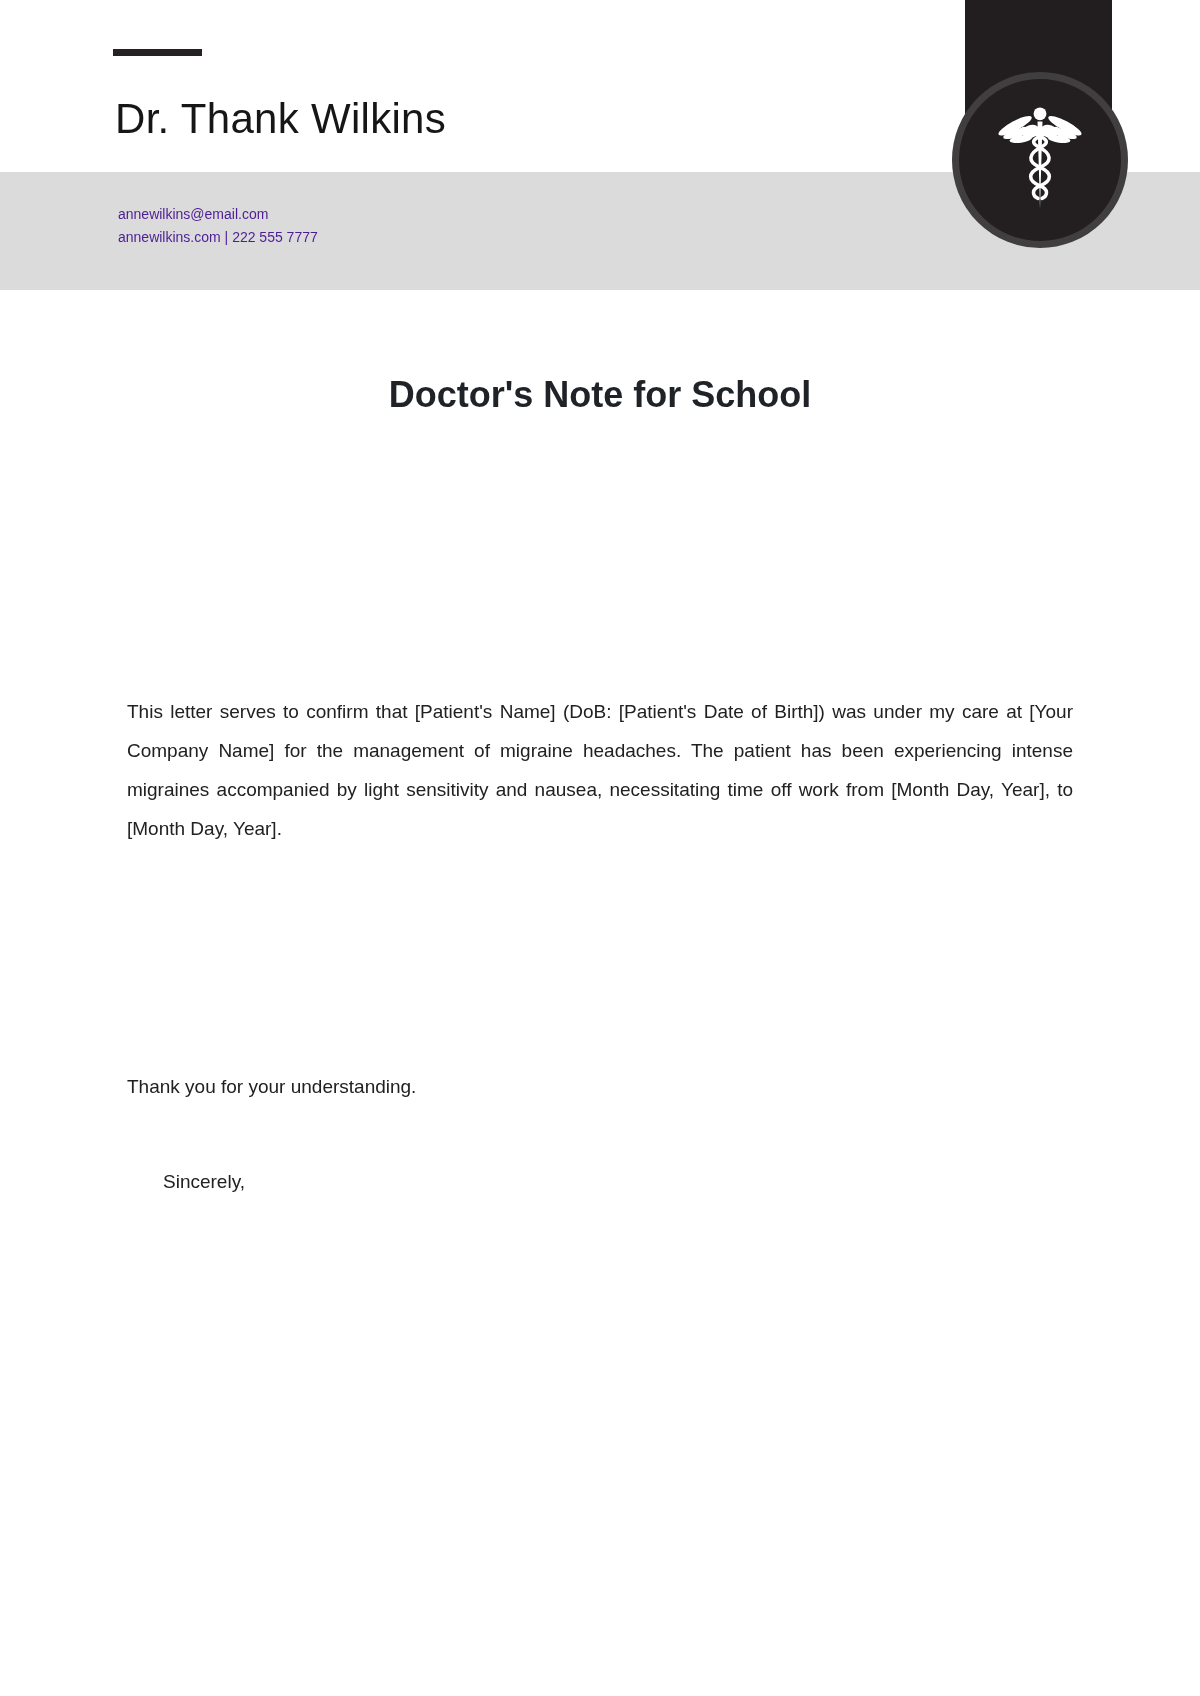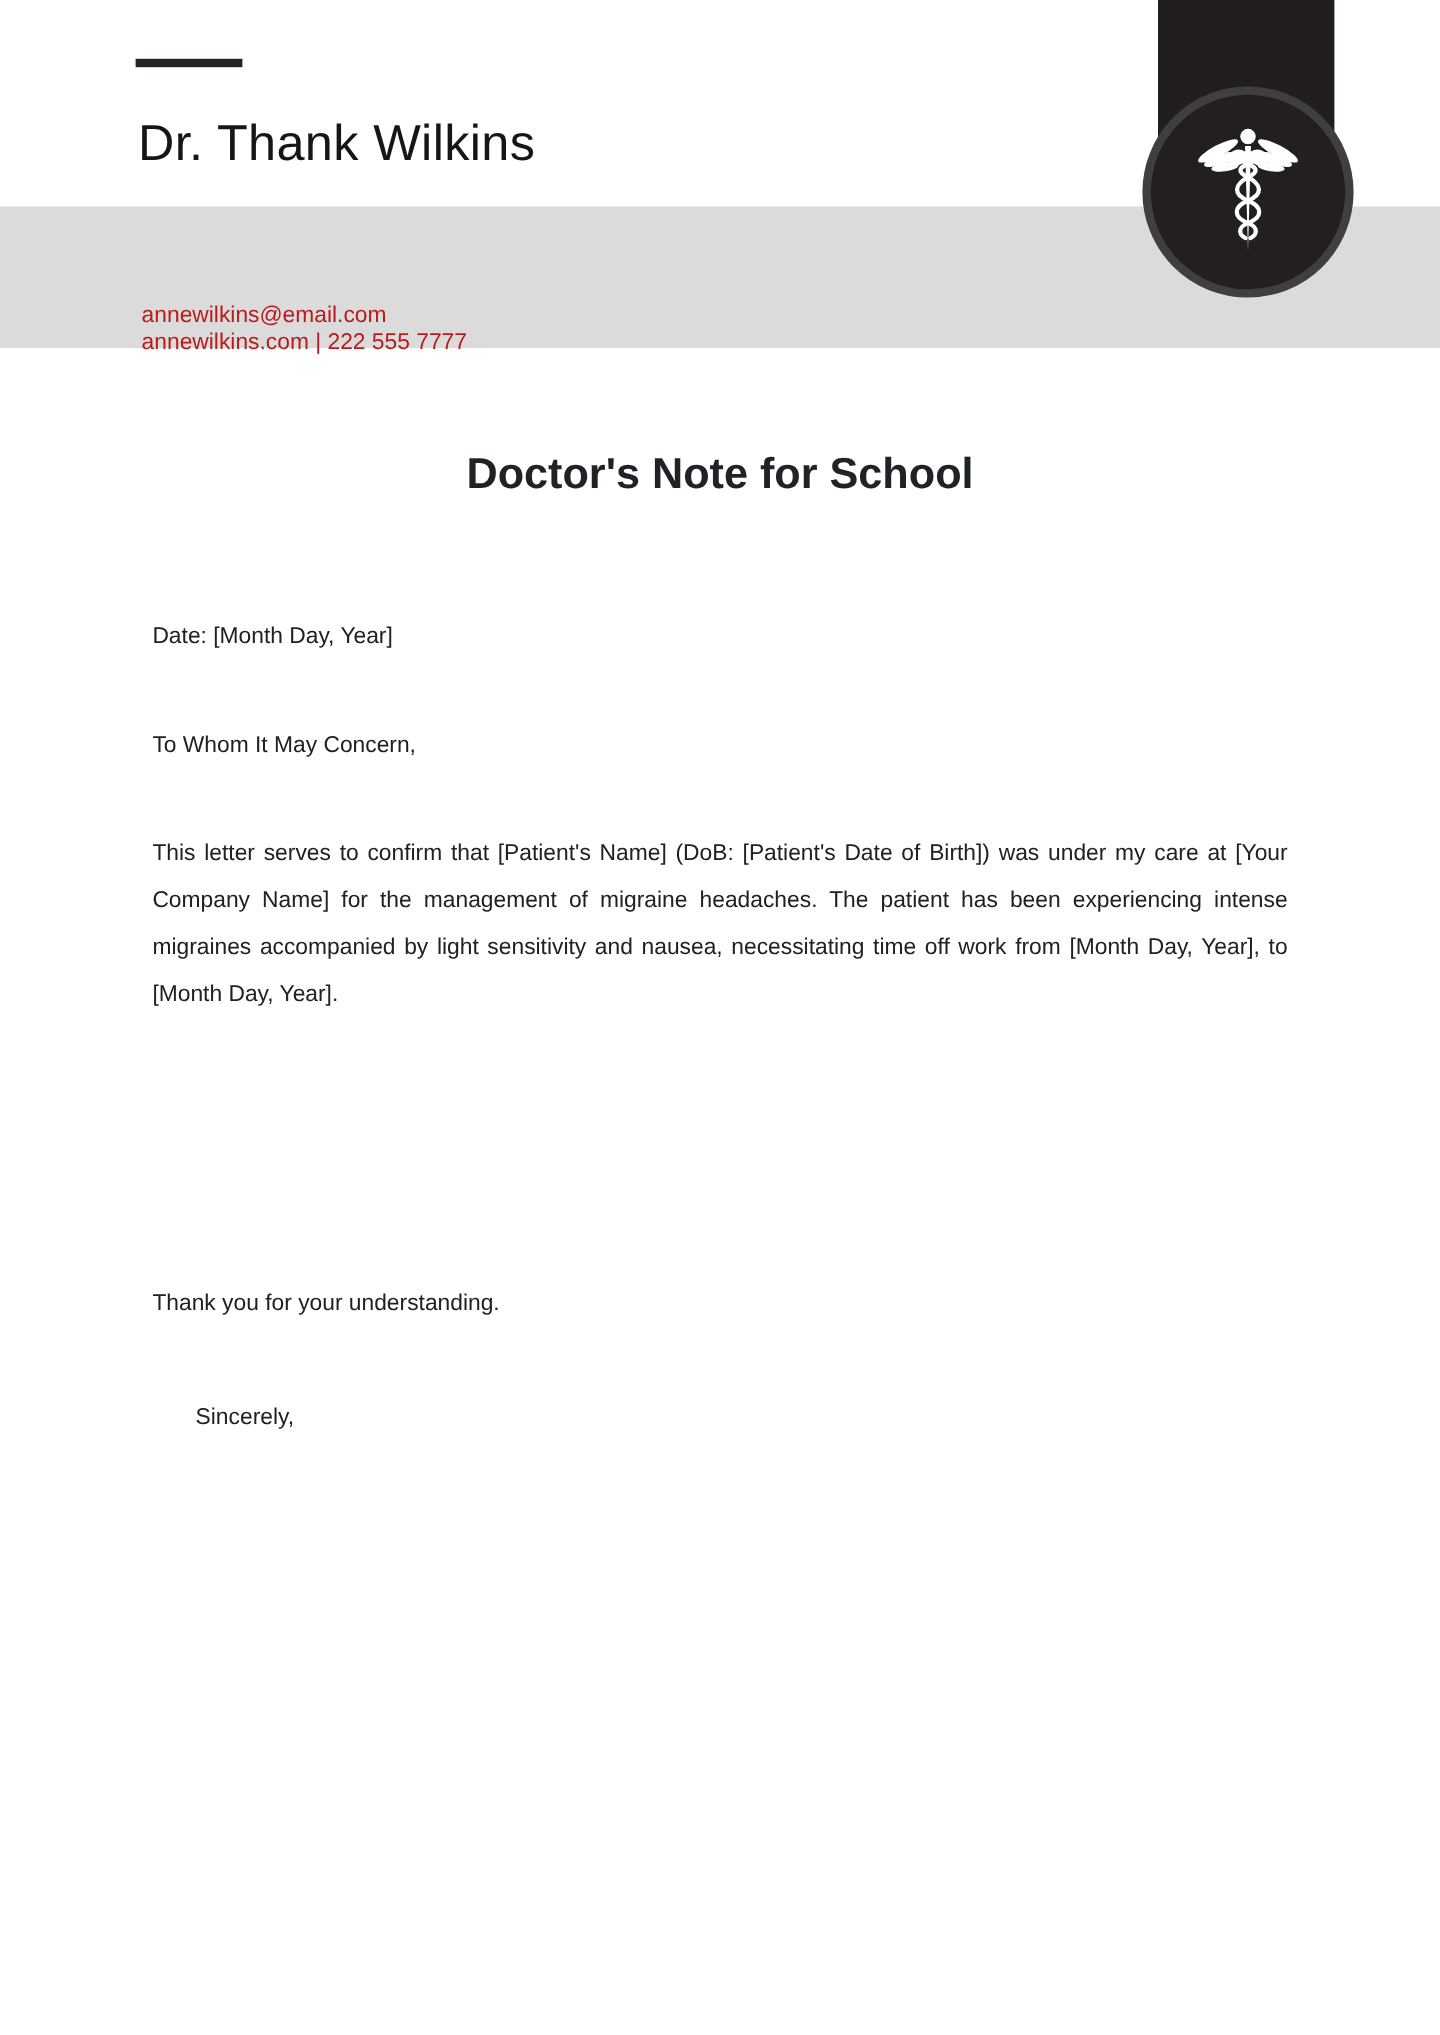--- a/index.html
+++ b/index.html
@@ -30,24 +30,23 @@
   }
   .contact-bar {
     position: absolute;
     left: 0; top: 172px;
     width: 1200px; height: 118px;
     background: #dcdbdc;
   }
   .contact-lines {
     position: absolute;
     left: 118px; top: 31px;
-    font-size: 19px;
+    font-size: 14px;
     line-height: 23px;
-    color: #b91c1c;
-    margin-top: 48px;
+    color: #4c1d95;
   }
   .ribbon {
     position: absolute;
     left: 965px; top: 0;
     width: 147px; height: 162px;
     background: #221e1f;
   }
   .medal-circle {
     position: absolute;
     left: 952px; top: 72px;
@@ -139,23 +138,21 @@
         <g stroke="#ffffff" stroke-width="3.4" fill="none" stroke-linecap="round">
           <path d="M35 24 C50 30 63 34 52 40 C38 47 38 55 50 60 C62 65 62 73 50 78 C42 81 42 87 48 90"></path>
           <path d="M65 24 C50 30 37 34 48 40 C62 47 62 55 50 60 C38 65 38 73 50 78 C58 81 58 87 52 90"></path>
         </g>
       </svg>
     </span>
   </div>
 
   <div class="letter-title">Doctor's Note for School</div>
 
-  <div class="bodytext pos-date">Date: [Month Day, Year]</div>
 
-  <div class="bodytext pos-salute">To Whom It May Concern,</div>
 
   <div class="bodytext justify pos-p1">This letter serves to confirm that [Patient's Name] (DoB: [Patient's Date of Birth]) was under my care at [Your Company Name] for the management of migraine headaches. The patient has been experiencing intense migraines accompanied by light sensitivity and nausea, necessitating time off work from [Month Day, Year], to [Month Day, Year].</div>
 
 
   <div class="bodytext pos-thanks">Thank you for your understanding.</div>
 
   <div class="bodytext pos-closing">Sincerely,</div>
 
 
 </div>

